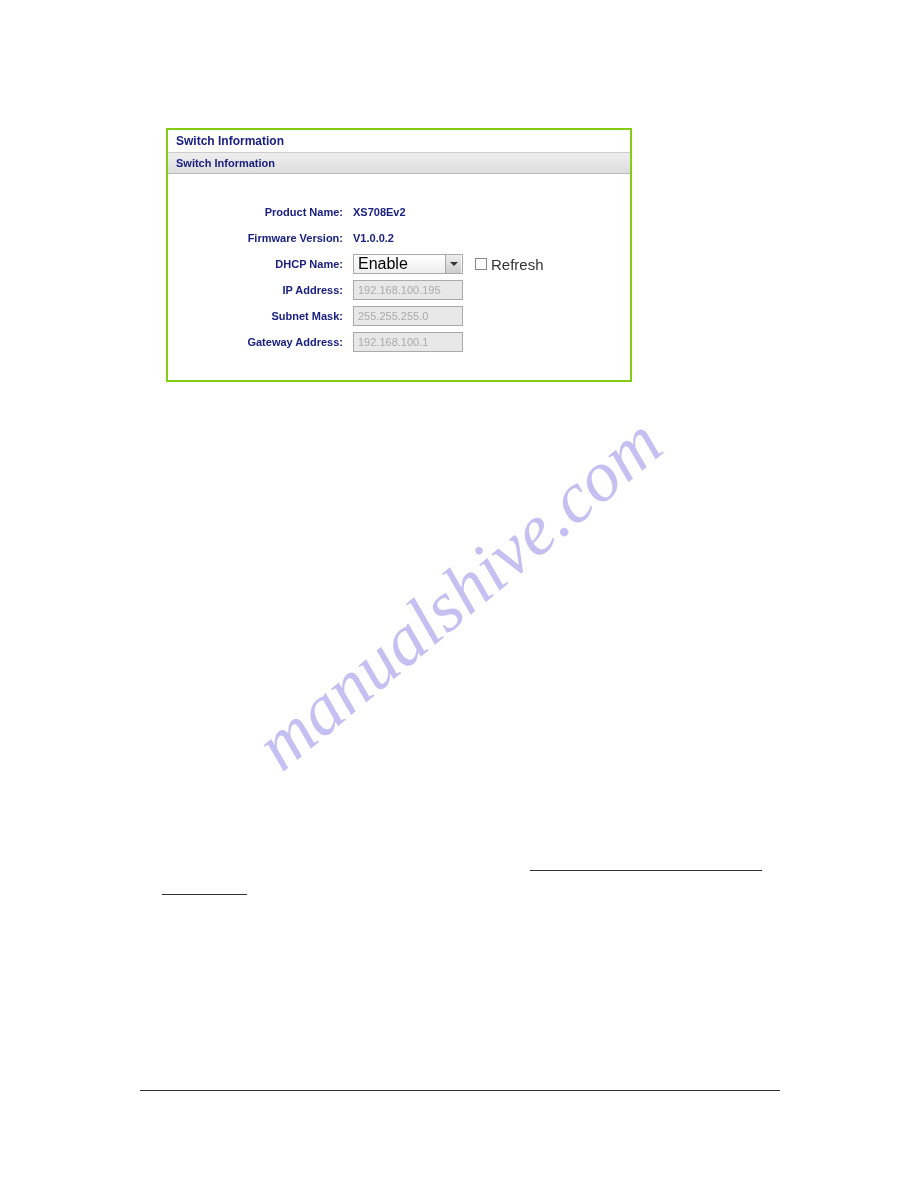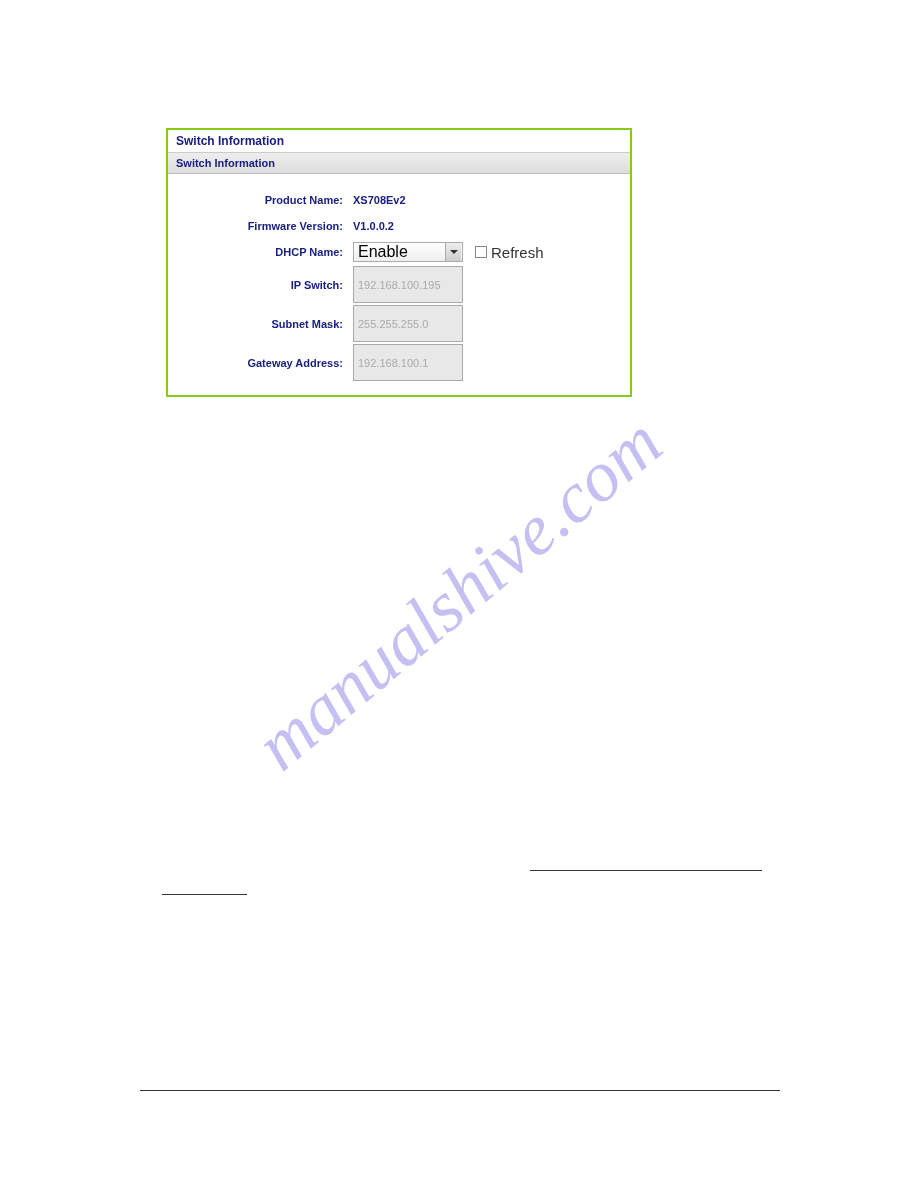--- a/index.html
+++ b/index.html
@@ -42,21 +42,21 @@
     }
     .panel-subtitle {
       background: linear-gradient(to bottom, #eee, #ddd);
       color: #1a2080;
       font-weight: bold;
       padding: 4px 8px;
       border-bottom: 1px solid #bbb;
       font-size: 11px;
     }
     .panel-body {
-      padding: 12px 0;
+      padding: 24px 0;
       background: white;
     }
     .form-row {
       display: flex;
       align-items: center;
       min-height: 24px;
       margin: 2px 0;
     }
     .form-label {
       width: 185px;
@@ -96,21 +96,21 @@
       margin-right: -3px;
     }
     .form-select-arrow::after {
       content: "";
       border-left: 4px solid transparent;
       border-right: 4px solid transparent;
       border-top: 4px solid #333;
     }
     .form-input {
       width: 110px;
-      height: 37px;
+      height: 20px;
       font-size: 11px;
       background: #e8e8e8;
       border: 1px solid #aaa;
       padding: 2px 4px;
       color: #aaa;
     }
     .checkbox-wrap {
       display: flex;
       align-items: center;
       margin-left: 12px;
@@ -176,21 +176,21 @@
         <span>Enable</span>
         <span class="form-select-arrow"></span>
       </div>
       <div class="checkbox-wrap">
         <div class="checkbox"></div>
         <span class="checkbox-label">Refresh</span>
       </div>
     </div>
 
     <div class="form-row">
-      <div class="form-label">IP Switch:</div>
+      <div class="form-label">IP Address:</div>
       <input class="form-input" disabled="" value="192.168.100.195" style="">
     </div>
 
     <div class="form-row">
       <div class="form-label">Subnet Mask:</div>
       <input class="form-input" disabled="" value="255.255.255.0" style="">
     </div>
 
     <div class="form-row">
       <div class="form-label">Gateway Address:</div>

